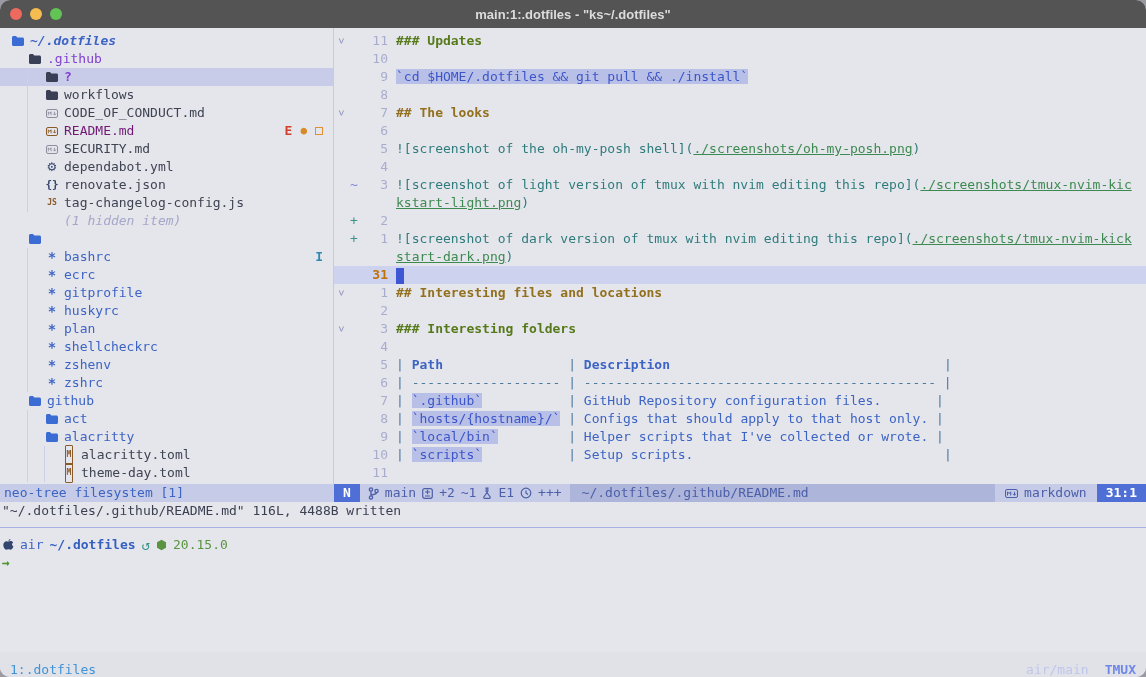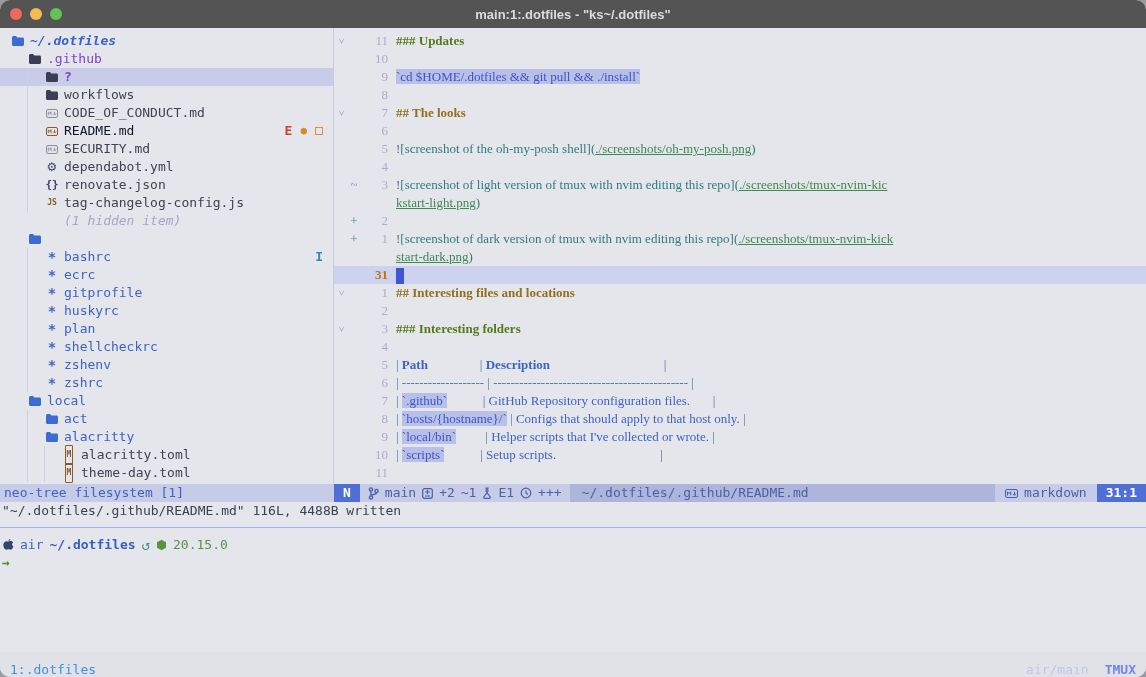--- a/index.html
+++ b/index.html
@@ -25,32 +25,32 @@
   .nvim { flex:0 0 456px; display:flex; background:var(--bg); }
   .sidebar { width:334px; flex:0 0 334px; padding-top:4px; border-right:1px solid #c9cadc; overflow:hidden; }
   .nt-row { height:18px; line-height:18px; display:flex; align-items:center; padding-left:10px; padding-right:10px; white-space:pre; }
   .nt-row.selected { background:var(--sel); }
   .guide { display:inline-block; width:17px; height:18px; border-left:1px solid #ccd0e4; flex:0 0 17px; }
   .guide.noline { border-left-color:transparent; }
   .nt-icon { display:inline-flex; width:16px; justify-content:center; align-items:center; flex:0 0 16px; margin-right:4px; }
   .nt-label { flex:1 1 auto; overflow:hidden; }
   .nt-badges { display:flex; gap:8px; align-items:center; font-weight:bold; }
   .c-blue { color:var(--blue); } .c-purple { color:var(--purple); } .c-dark { color:#3f4452; }
-  .c-orange { color:#0f172a; } .c-dim { color:#a6a7c8; font-style:italic; }
+  .c-orange { color:#701a75; } .c-dim { color:#a6a7c8; font-style:italic; }
   .c-root { color:var(--blue); font-weight:bold; font-style:italic; }
   .ic-blue { color:#3b6cd4; } .ic-dark { color:#3a3f55; } .ic-gray { color:#8b8f9e; }
   .ic-navy { color:#33466e; } .ic-brown { color:#8a5a28; }
   .star { color:var(--blue); font-weight:bold; font-size:14px; }
   .b-purple { color:var(--purple); } .b-red { color:#d2402a; } .b-cyan { color:#2f8ab0; }
   .b-dot { color:#d88a28; font-size:11px; }
   .b-box { width:8px; height:8px; border:1.5px solid #e09030; display:inline-block; }
   .badge-js { font-size:8px; font-weight:bold; color:#8a5a28; }
   .badge-toml { font-size:8px; font-weight:bold; color:#8a5a28; border:1px solid #8a5a28; padding:0 1px; border-radius:1px; }
   
-  .editor { flex:1 1 auto; padding-top:4px; overflow:hidden;font-family:Liberation Serif, serif; }
+  .editor { flex:1 1 auto; padding-top:4px; overflow:hidden; }
   .ed-line { height:18px; line-height:18px; display:flex; white-space:pre; }
   .ed-line.cursorline { background:var(--cursorline); }
   .fold { width:14px; flex:0 0 14px; color:#8d94bd; font-size:10px; text-align:center; }
   .fold span { display:inline-block; transform:rotate(90deg); }
   .sign { width:12px; flex:0 0 12px; text-align:center; }
   .sign.add { color:#3c9488; } .sign.chg { color:#7f88d8; }
   .lnum { width:28px; flex:0 0 28px; text-align:right; color:#a8adce; }
   .lnum.cur { color:#bf7209; font-weight:bold; }
   .lgap { width:8px; flex:0 0 8px; }
   .ltext { flex:1 1 auto; overflow:hidden; }
@@ -134,21 +134,21 @@
         <div class="nt-row"><span class="guide noline"></span><span class="guide"></span><span class="nt-icon star"><span class="star">*</span></span><span class="nt-label c-blue">bashrc</span><span class="nt-badges"><span class="b-cyan">I</span></span></div>
         <div class="nt-row"><span class="guide noline"></span><span class="guide"></span><span class="nt-icon star"><span class="star">*</span></span><span class="nt-label c-blue">ecrc</span></div>
         <div class="nt-row"><span class="guide noline"></span><span class="guide"></span><span class="nt-icon star"><span class="star">*</span></span><span class="nt-label c-blue">gitprofile</span></div>
         <div class="nt-row"><span class="guide noline"></span><span class="guide"></span><span class="nt-icon star"><span class="star">*</span></span><span class="nt-label c-blue">huskyrc</span></div>
         <div class="nt-row"><span class="guide noline"></span><span class="guide"></span><span class="nt-icon star"><span class="star">*</span></span><span class="nt-label c-blue">plan</span></div>
         <div class="nt-row"><span class="guide noline"></span><span class="guide"></span><span class="nt-icon star"><span class="star">*</span></span><span class="nt-label c-blue">shellcheckrc</span></div>
         <div class="nt-row"><span class="guide noline"></span><span class="guide"></span><span class="nt-icon star"><span class="star">*</span></span><span class="nt-label c-blue">zshenv</span></div>
         <div class="nt-row"><span class="guide noline"></span><span class="guide"></span><span class="nt-icon star"><span class="star">*</span></span><span class="nt-label c-blue">zshrc</span></div>
         <div class="nt-row"><span class="guide noline"></span><span class="nt-icon ic-blue"><svg width="12" height="10" viewBox="0 0 12 10">
               <path d="M0 1.5 C0 .7 .7 0 1.5 0 H4 L5.3 1.6 H10.5 C11.3 1.6 12 2.3 12 3.1 V8.5 C12 9.3 11.3 10 10.5 10 H1.5 C.7 10 0 9.3 0 8.5 Z" fill="currentColor"></path>
-            </svg></span><span class="nt-label c-blue">local</span></div>
+            </svg></span><span class="nt-label c-blue">github</span></div>
         <div class="nt-row"><span class="guide noline"></span><span class="guide"></span><span class="nt-icon ic-blue"><svg width="12" height="10" viewBox="0 0 12 10">
               <path d="M0 1.5 C0 .7 .7 0 1.5 0 H4 L5.3 1.6 H10.5 C11.3 1.6 12 2.3 12 3.1 V8.5 C12 9.3 11.3 10 10.5 10 H1.5 C.7 10 0 9.3 0 8.5 Z" fill="currentColor"></path>
             </svg></span><span class="nt-label c-blue">act</span></div>
         <div class="nt-row"><span class="guide noline"></span><span class="guide"></span><span class="nt-icon ic-blue"><svg width="12" height="10" viewBox="0 0 12 10">
               <path d="M0 1.5 C0 .7 .7 0 1.5 0 H4 L5.3 1.6 H10.5 C11.3 1.6 12 2.3 12 3.1 V8.5 C12 9.3 11.3 10 10.5 10 H1.5 C.7 10 0 9.3 0 8.5 Z" fill="currentColor"></path>
             </svg></span><span class="nt-label c-blue">alacritty</span></div>
         <div class="nt-row"><span class="guide noline"></span><span class="guide"></span><span class="guide"></span><span class="nt-icon ic-brown"><span class="badge-toml">M</span></span><span class="nt-label c-dark">alacritty.toml</span></div>
         <div class="nt-row"><span class="guide noline"></span><span class="guide"></span><span class="guide"></span><span class="nt-icon ic-brown"><span class="badge-toml">M</span></span><span class="nt-label c-dark">theme-day.toml</span></div>
       </div>
     <div class="editor" id="editor">

